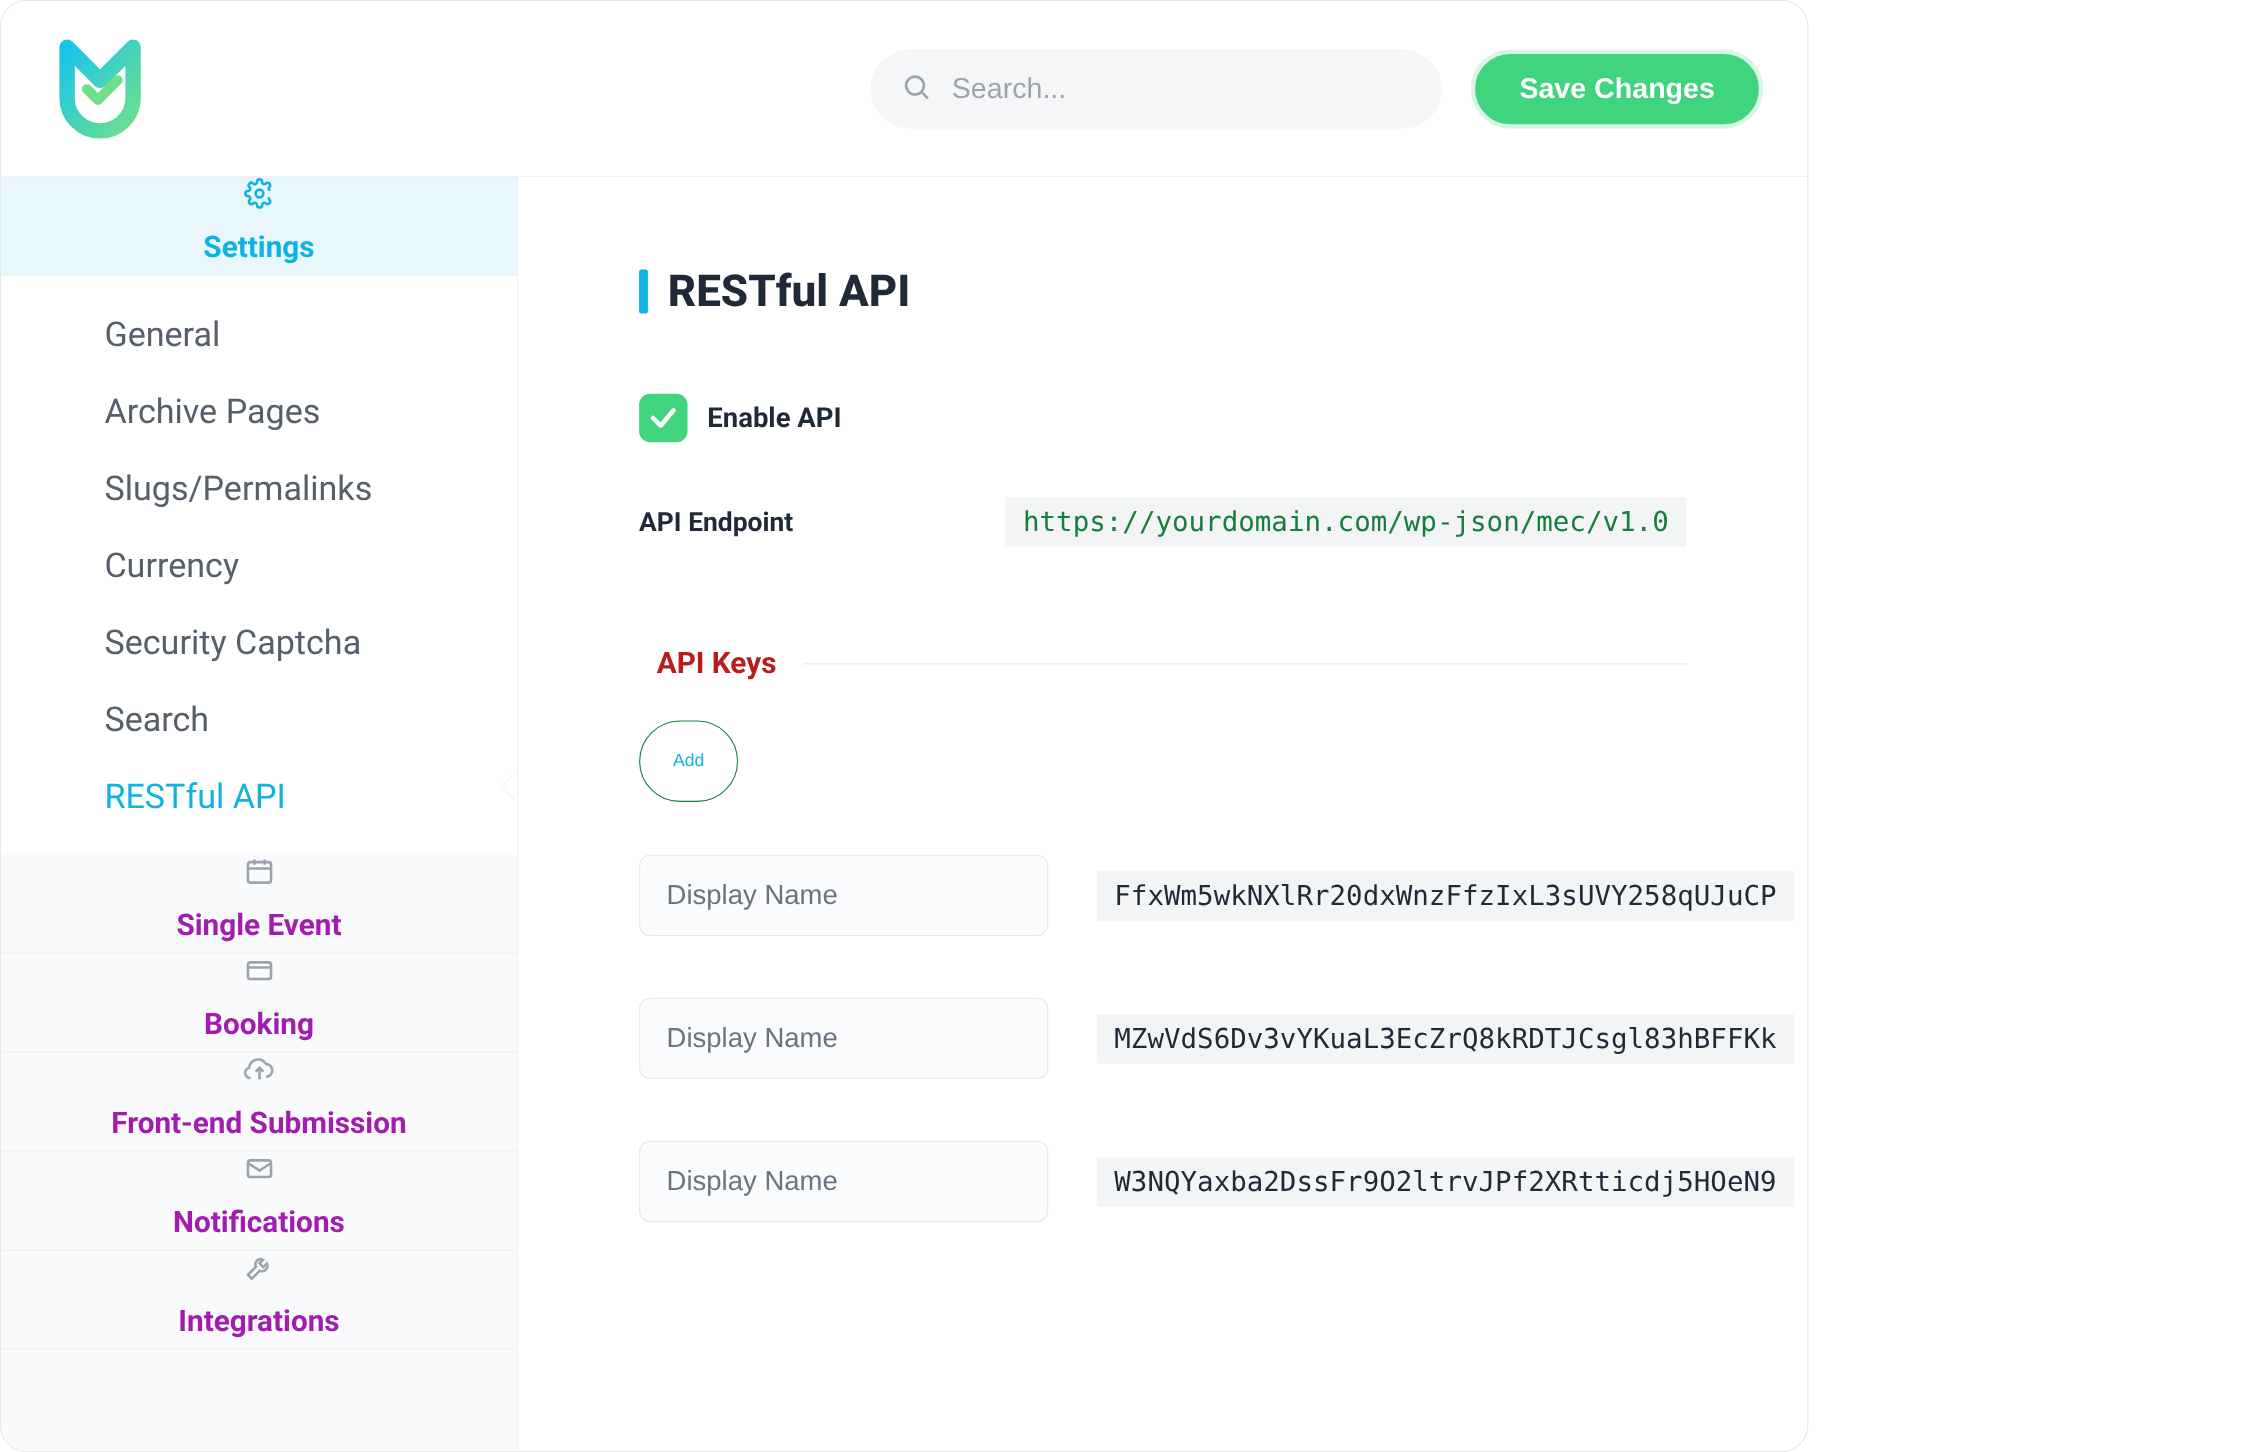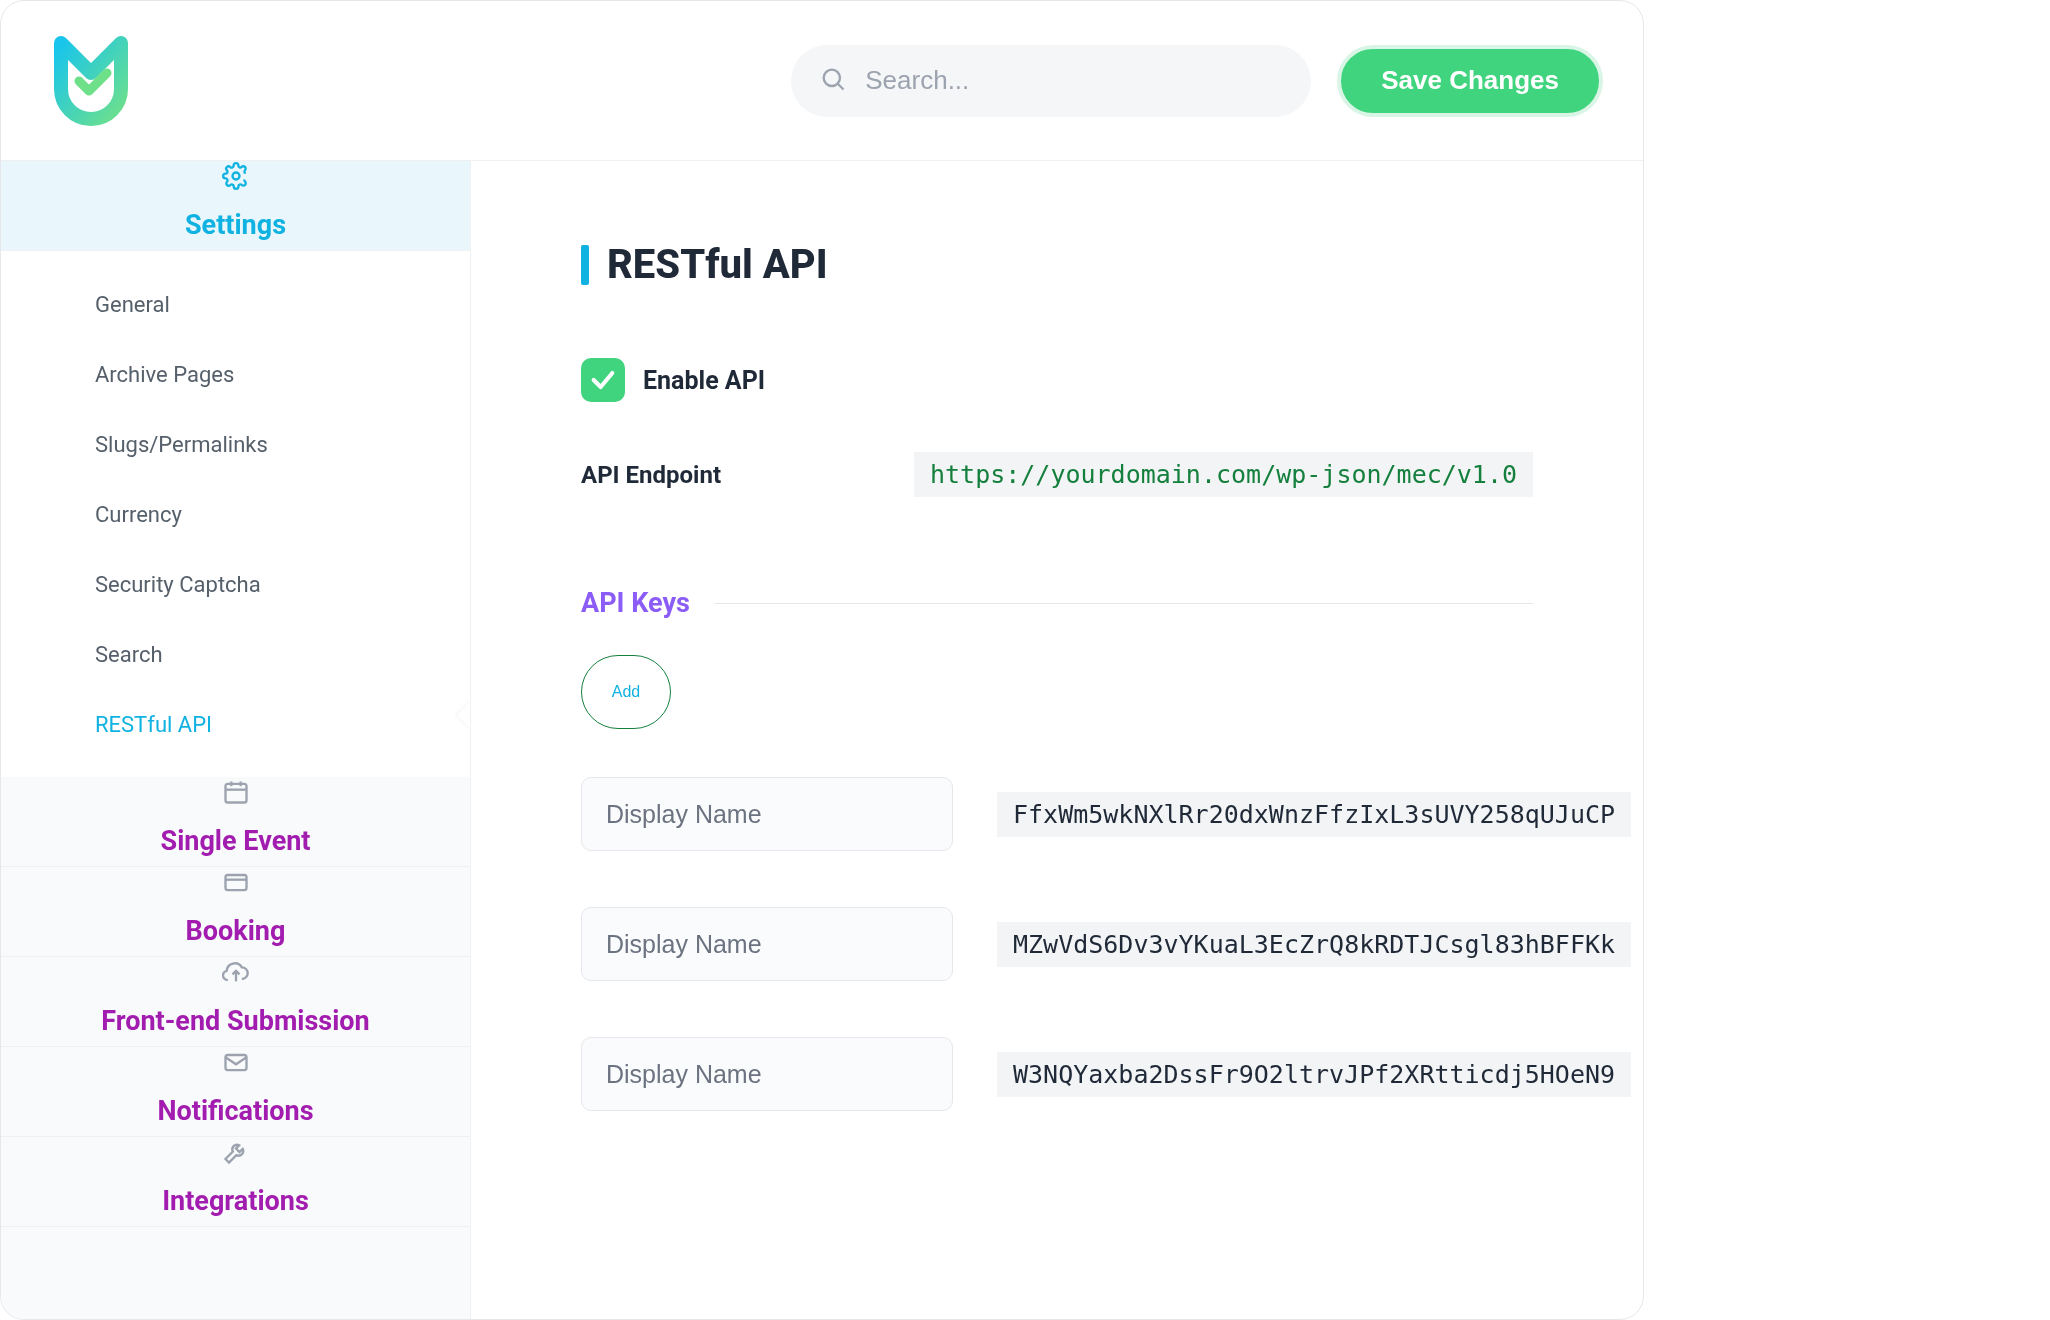--- a/index.html
+++ b/index.html
@@ -91,21 +91,21 @@
 .sb-section.active { background: #e9f7fc; }
 .sb-section.active .label { color: #10b2e1; }
 .sb-section.active .icon { color: #10b2e1; }
 
 .sb-sub-wrap { background: #fff; padding: 18px 0; position: relative; }
 .sb-sub {
   height: 70px;
   display: flex;
   align-items: center;
   padding-left: 94px;
-  font-size: 22px;
+  font-size: 31px;
   color: #56606b;
   cursor: pointer;
 }
 .sb-sub.active { color: #10b2e1; font-weight: 400; }
 .sb-sub-wrap .arrow {
   position: absolute;
   right: -1px;
   top: 450px;
   width: 0; height: 0;
   border-top: 14px solid transparent;
@@ -157,21 +157,21 @@
   color: #15803d;
   white-space: nowrap;
 }
 
 .section-heading {
   display: flex;
   align-items: center;
   gap: 24px;
   margin-bottom: 36px;
 }
-.section-heading-text { font-size: 27px; font-weight: 700; color: #8b5cf6; }
+.section-heading-text { font-size: 27px; font-weight: 700; color: #b91c1c; margin-left: 16px; }
 .section-heading-line { flex: 1; height: 1px; background: #e5e7eb; }
 
 .add-btn {
   width: 90px;
   height: 74px;
   border: 1px solid #15803d;
   background: #fff;
   color: #10b2e1;
   font-size: 16px;
   font-weight: 400;

